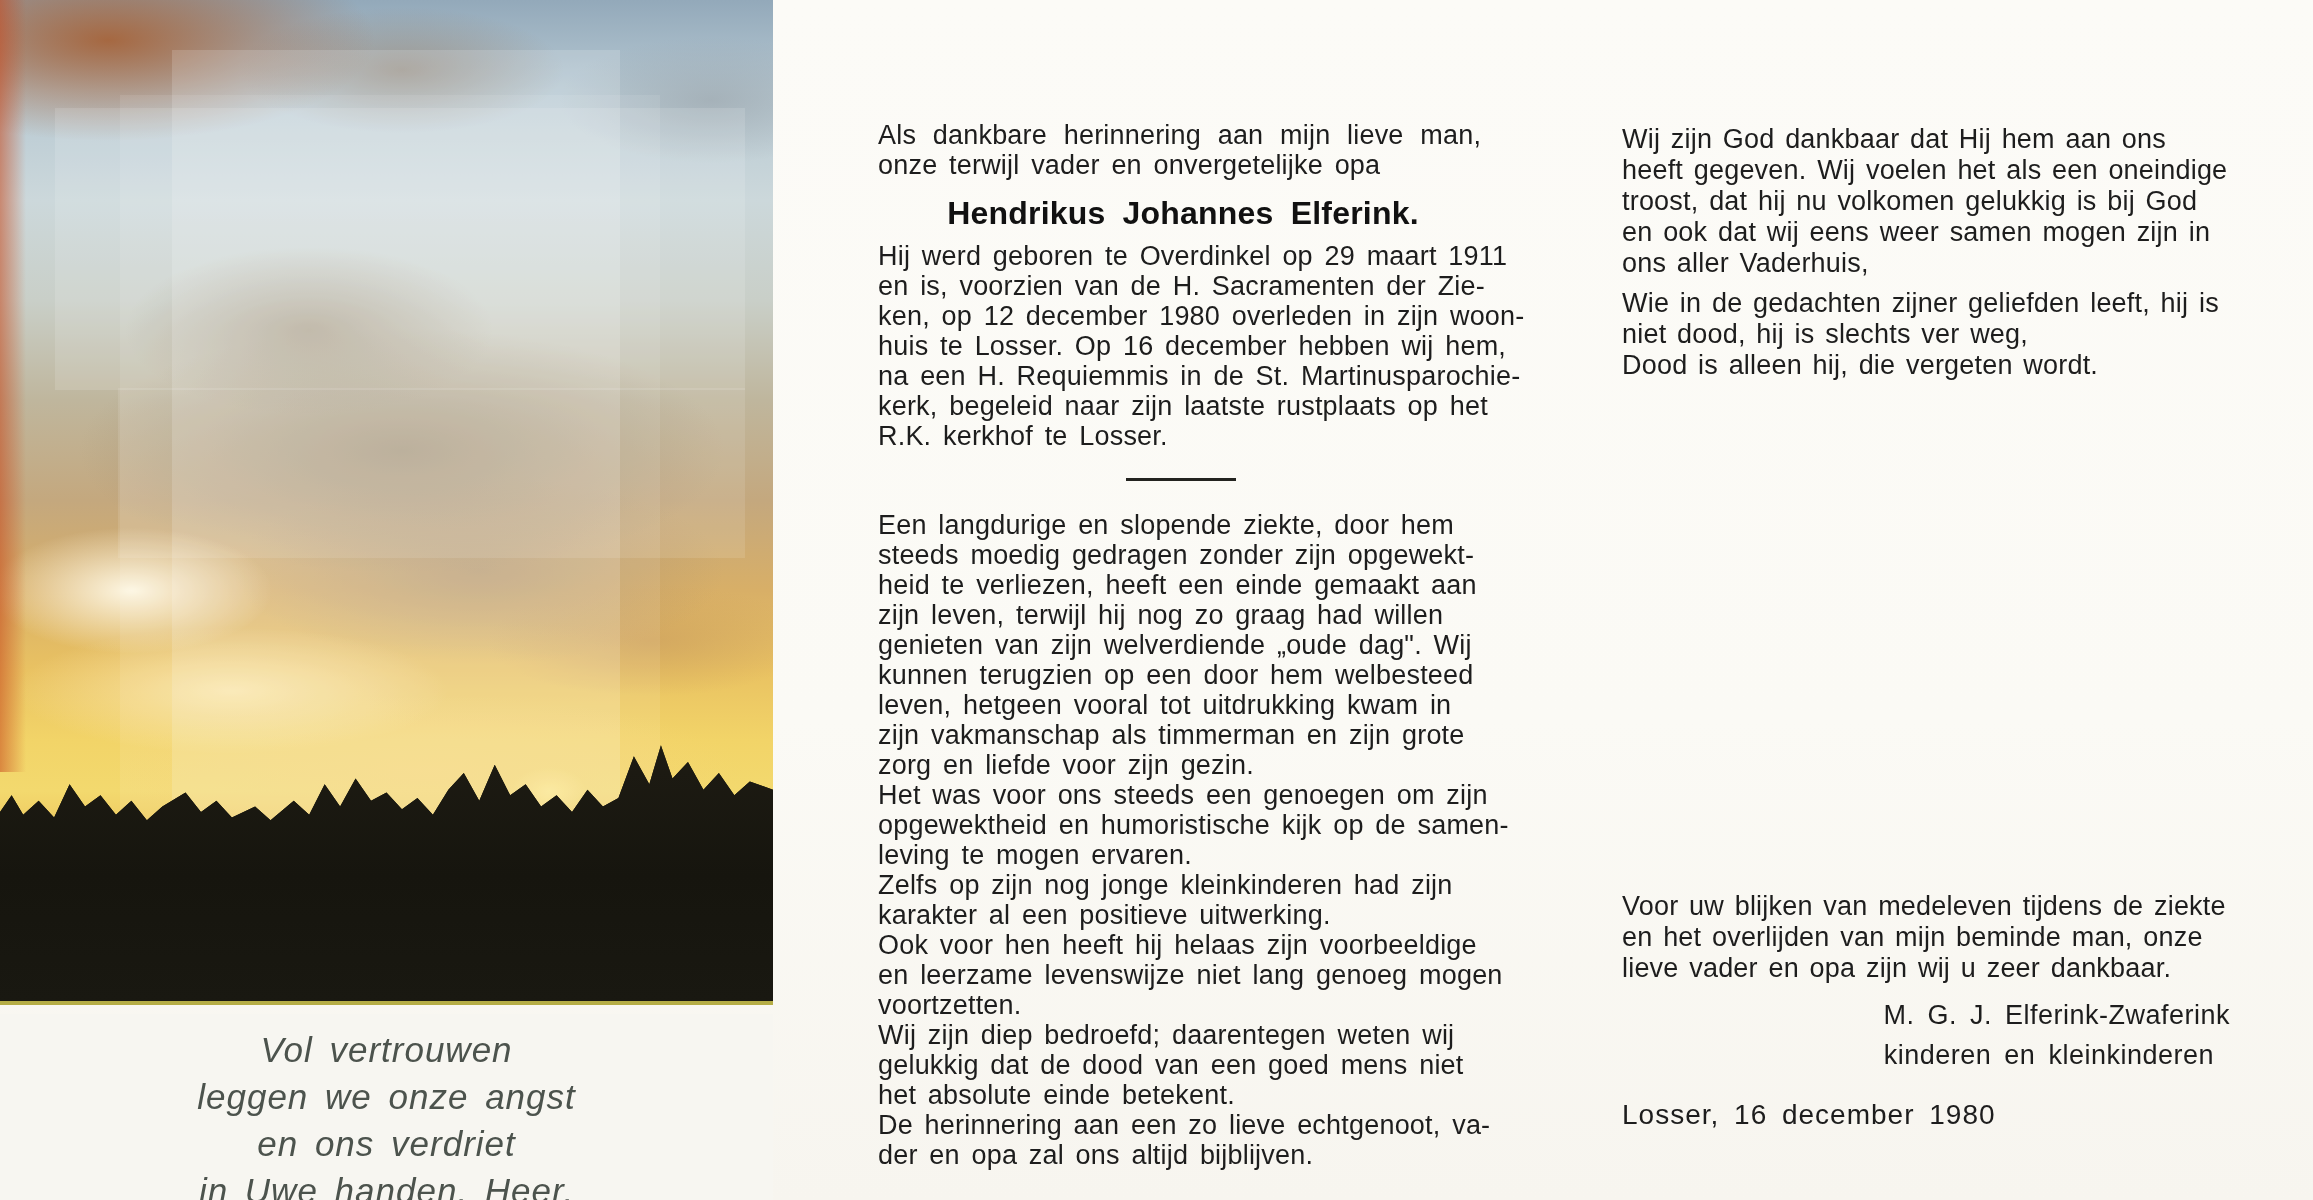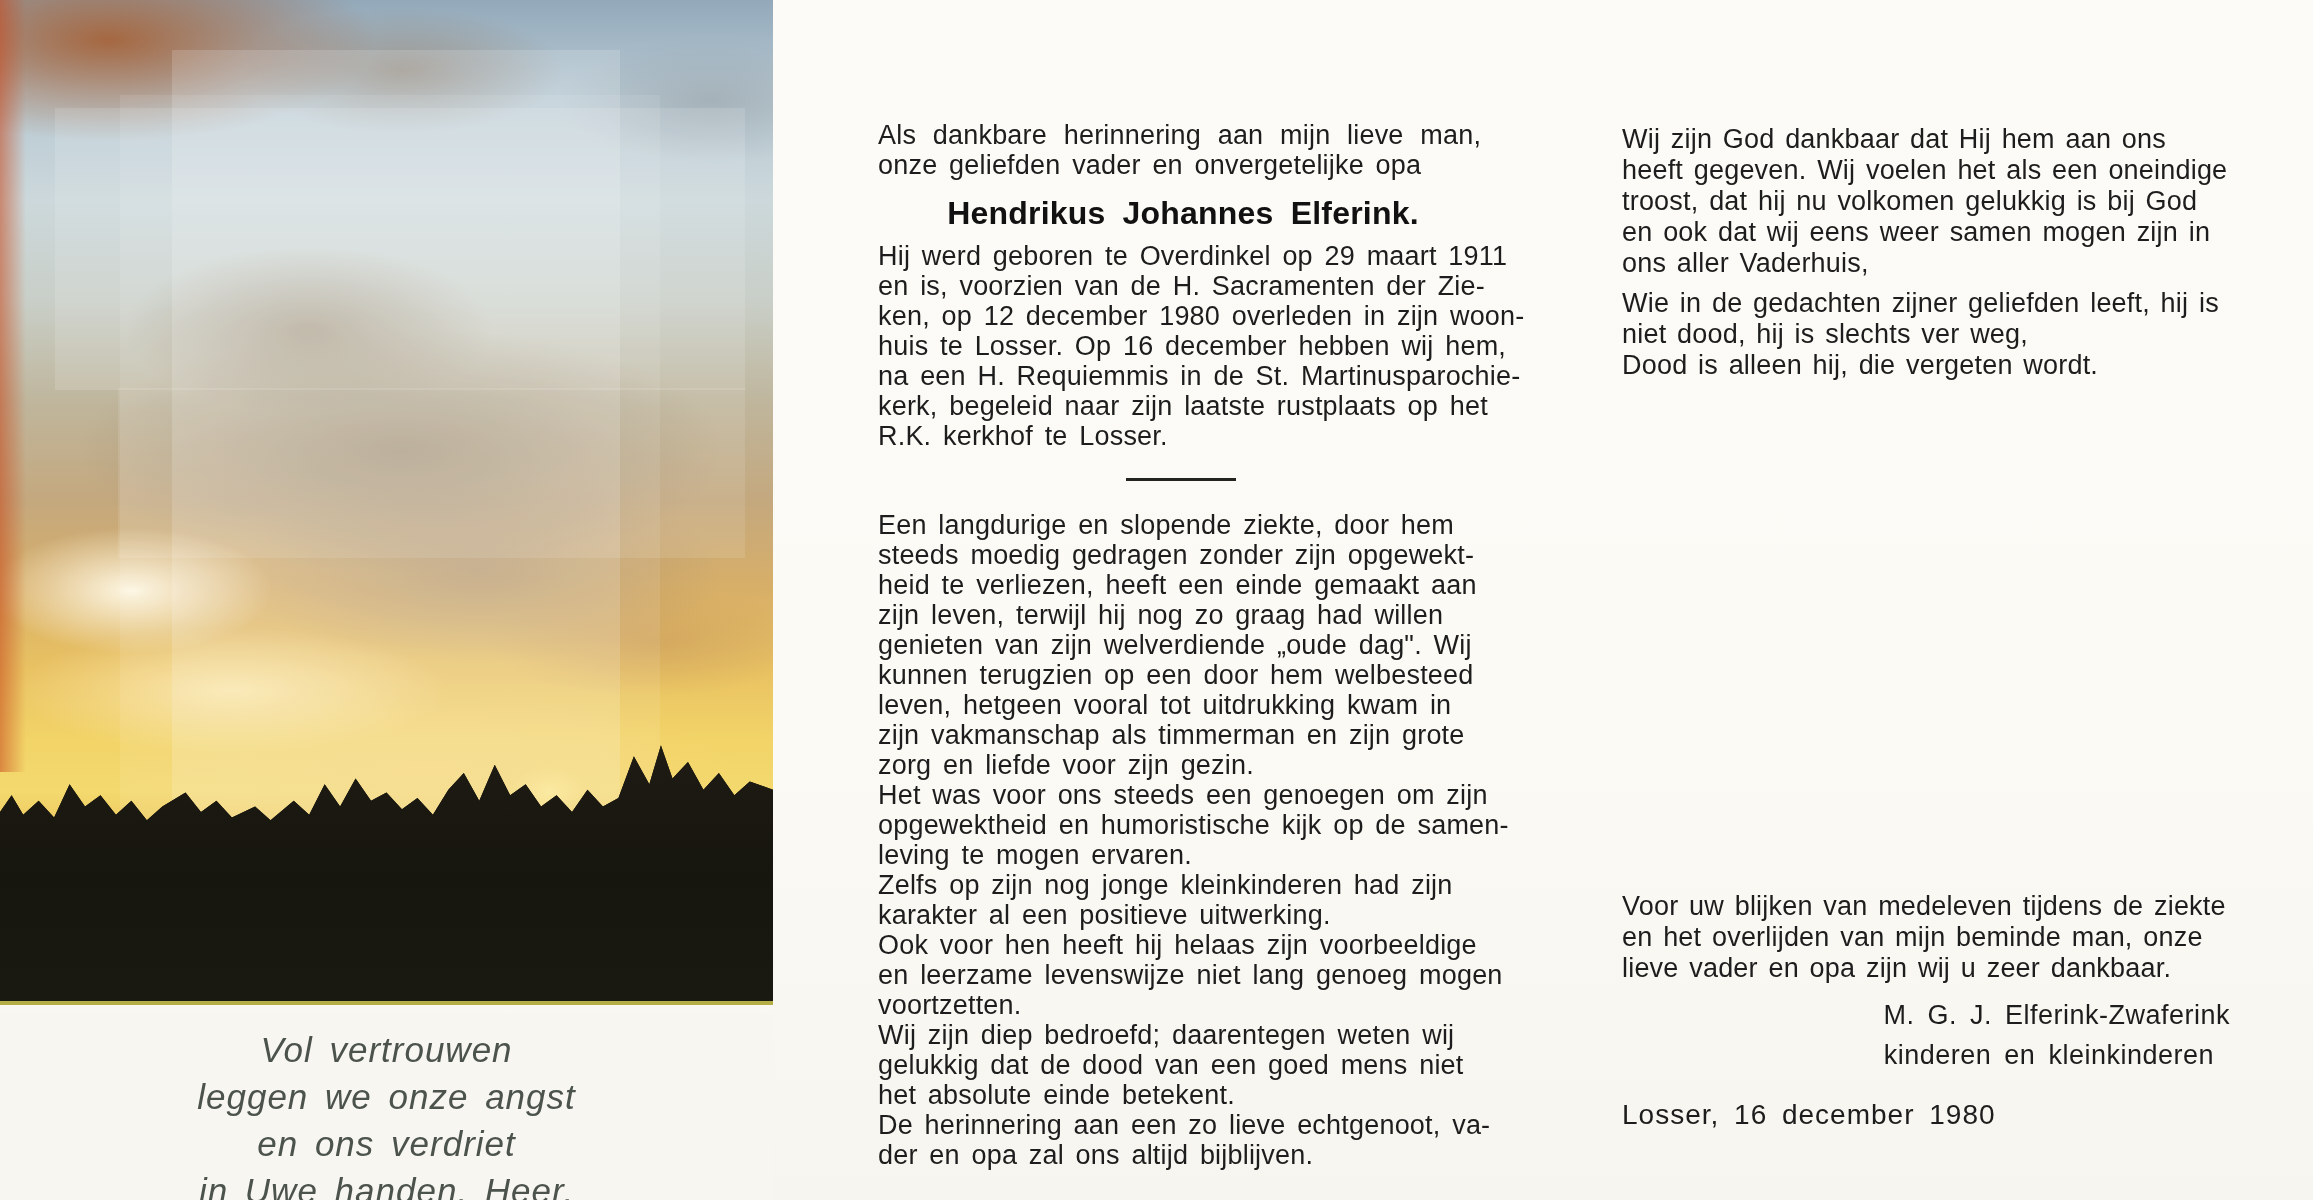--- a/index.html
+++ b/index.html
@@ -133,21 +133,21 @@
 
   <div class="caption-block">
     <div class="caption-line">Vol vertrouwen</div>
     <div class="caption-line">leggen we onze angst</div>
     <div class="caption-line">en ons verdriet</div>
     <div class="caption-line">in Uwe handen, Heer.</div>
   </div>
 
   <div class="col-middle">
     <div class="intro-l1">Als dankbare herinnering aan mijn lieve man,</div>
-    <div class="intro-l2">onze geliefden vader en onvergetelijke opa</div>
+    <div class="intro-l2">onze terwijl vader en onvergetelijke opa</div>
     <div class="deceased-name">Hendrikus Johannes Elferink.</div>
     <p class="para">Hij werd geboren te Overdinkel op 29 maart 1911
 en is, voorzien van de H. Sacramenten der Zie-
 ken, op 12 december 1980 overleden in zijn woon-
 huis te Losser. Op 16 december hebben wij hem,
 na een H. Requiemmis in de St. Martinusparochie-
 kerk, begeleid naar zijn laatste rustplaats op het
 R.K. kerkhof te Losser.</p>
     <div class="divider"></div>
     <p class="para">Een langdurige en slopende ziekte, door hem

